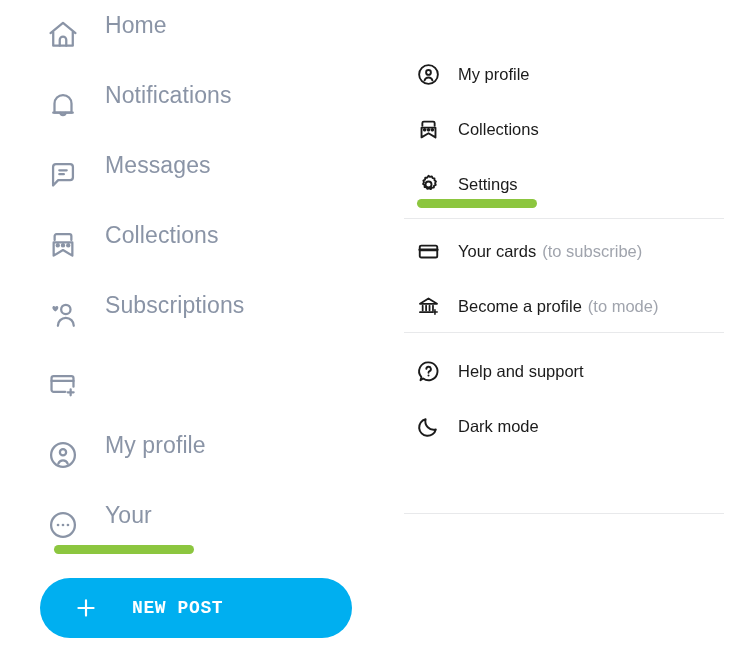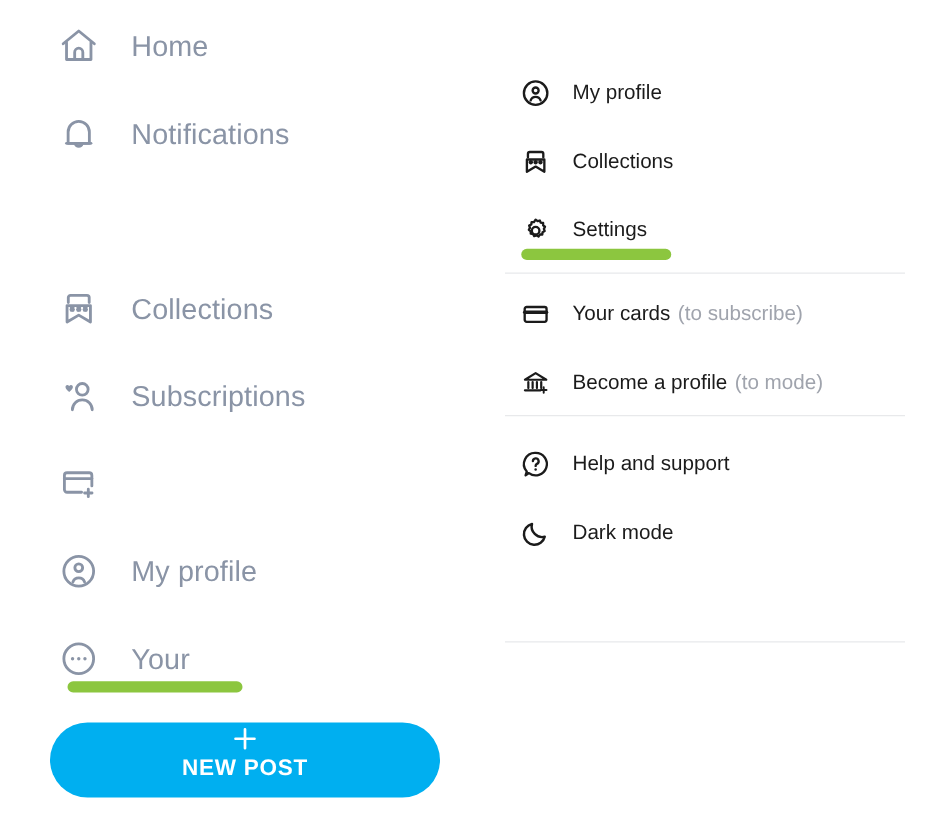--- a/index.html
+++ b/index.html
@@ -20,21 +20,20 @@
     position: absolute;
     left: 0;
     top: 0;
     width: 380px;
     height: 654px;
   }
   .nav-item {
     position: absolute;
     left: 40px;
     display: flex;
-    align-items: center;
     height: 50px;
     cursor: pointer;
     user-select: none;
   }
   .nav-icon {
     width: 46px;
     min-width: 46px;
     height: 46px;
     display: flex;
     align-items: center;
@@ -63,22 +62,21 @@
     width: 312px;
     height: 60px;
     border: none;
     border-radius: 30px;
     background: #00aff0;
     color: #ffffff;
     display: flex;
     align-items: center;
     cursor: pointer;
     padding: 0;
-    font-family: Liberation Sans, sans-serif;
-    flex-direction: column;
+    font-family: Liberation Mono, monospace;
   }
   #new-post-button .plus-wrap {
     width: 92px;
     min-width: 92px;
     display: flex;
     align-items: center;
     justify-content: center;
   }
   #new-post-button .np-label {
     font-size: 18px;
@@ -165,20 +163,30 @@
     <span class="nav-icon">
       <svg width="34" height="34" viewBox="0 0 24 24" fill="none" stroke="currentColor" stroke-width="1.6" stroke-linecap="round" stroke-linejoin="round">
         <path d="M6 17.4V11a6 6 0 0 1 12 0v6.4z"></path>
         <path d="M5.1 17.4h13.8"></path>
         <path d="M10.1 17.6a1.95 1.95 0 0 0 3.8 0"></path>
       </svg>
     </span>
     <span class="nav-label">Notifications</span>
   </div>
 
+  <div class="nav-item" style="top:152px">
+    <span class="nav-icon">
+      <svg width="34" height="34" viewBox="0 0 24 24" fill="none" stroke="currentColor" stroke-width="1.6" stroke-linecap="round" stroke-linejoin="round">
+        <path d="M5 6.4a2 2 0 0 1 2-2h10a2 2 0 0 1 2 2v7.2a2 2 0 0 1-2 2H8.6L5 19.4z"></path>
+        <path d="M9.4 8.7h5.2"></path>
+        <path d="M9.4 11.4h3.2"></path>
+      </svg>
+    </span>
+    <span class="nav-label">Messages</span>
+  </div>
 
   <div class="nav-item" style="top:222px">
     <span class="nav-icon">
       <svg width="34" height="34" viewBox="0 0 24 24" fill="none" stroke="currentColor" stroke-width="1.6" stroke-linecap="round" stroke-linejoin="round">
         <path d="M6.1 8.5V5.7a1.3 1.3 0 0 1 1.3-1.3h9.2a1.3 1.3 0 0 1 1.3 1.3v2.8"></path>
         <path d="M5.4 10.2v9.3L12 15.6l6.6 3.9v-9.3z"></path>
         <path d="M8.3 11.4v1.6M7.5 12.2h1.6M7.7 11.6l1.2 1.2M8.9 11.6l-1.2 1.2"></path>
         <path d="M12 11.4v1.6M11.2 12.2h1.6M11.4 11.6l1.2 1.2M12.6 11.6l-1.2 1.2"></path>
         <path d="M15.7 11.4v1.6M14.9 12.2h1.6M15.1 11.6l1.2 1.2M16.3 11.6l-1.2 1.2"></path>
       </svg>

